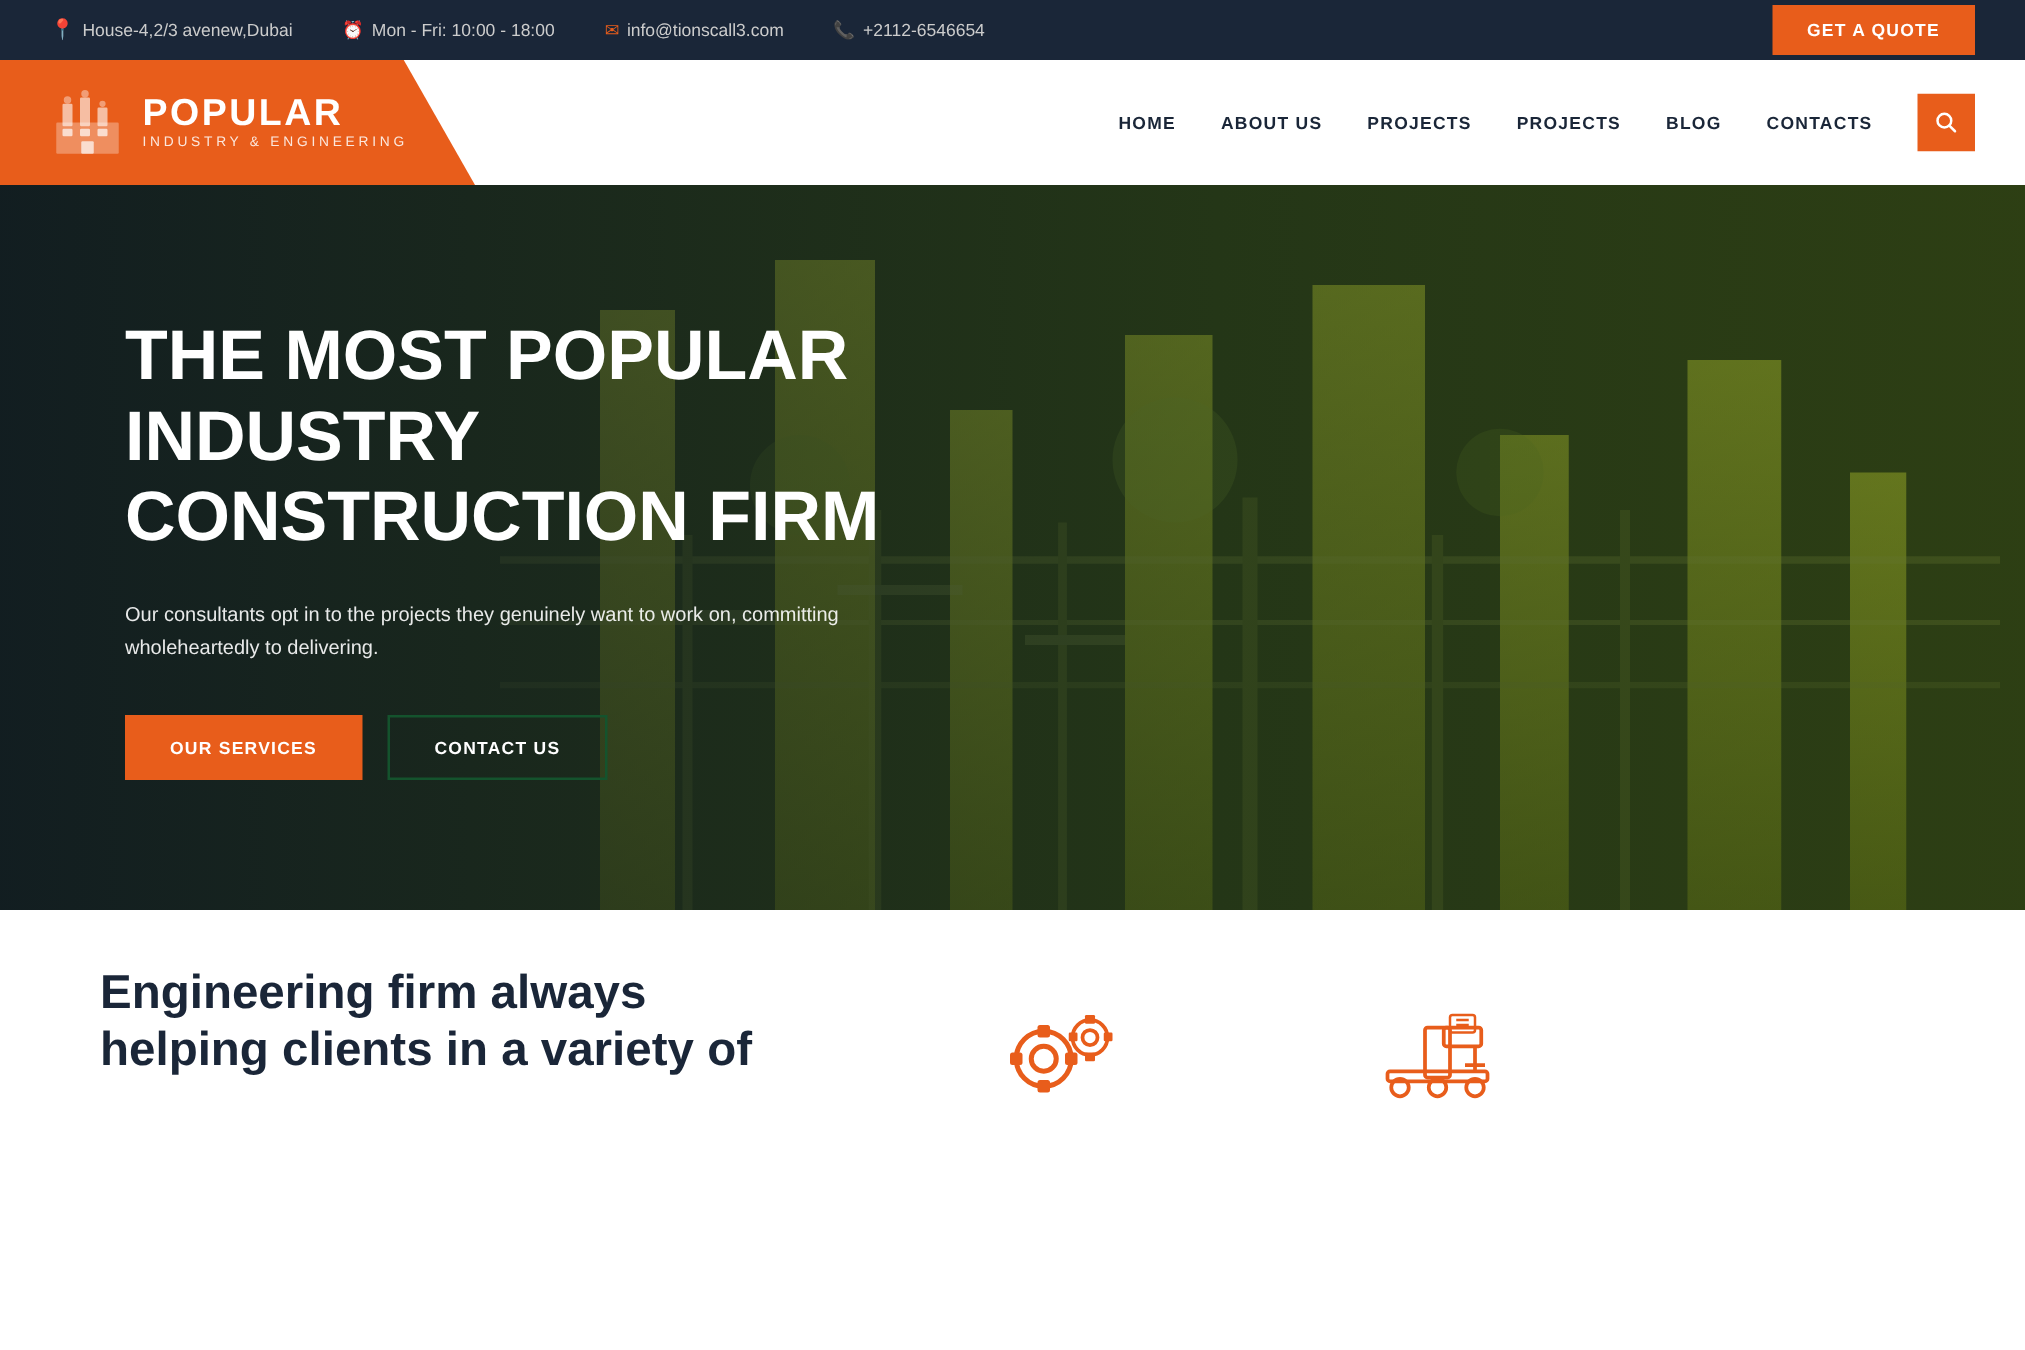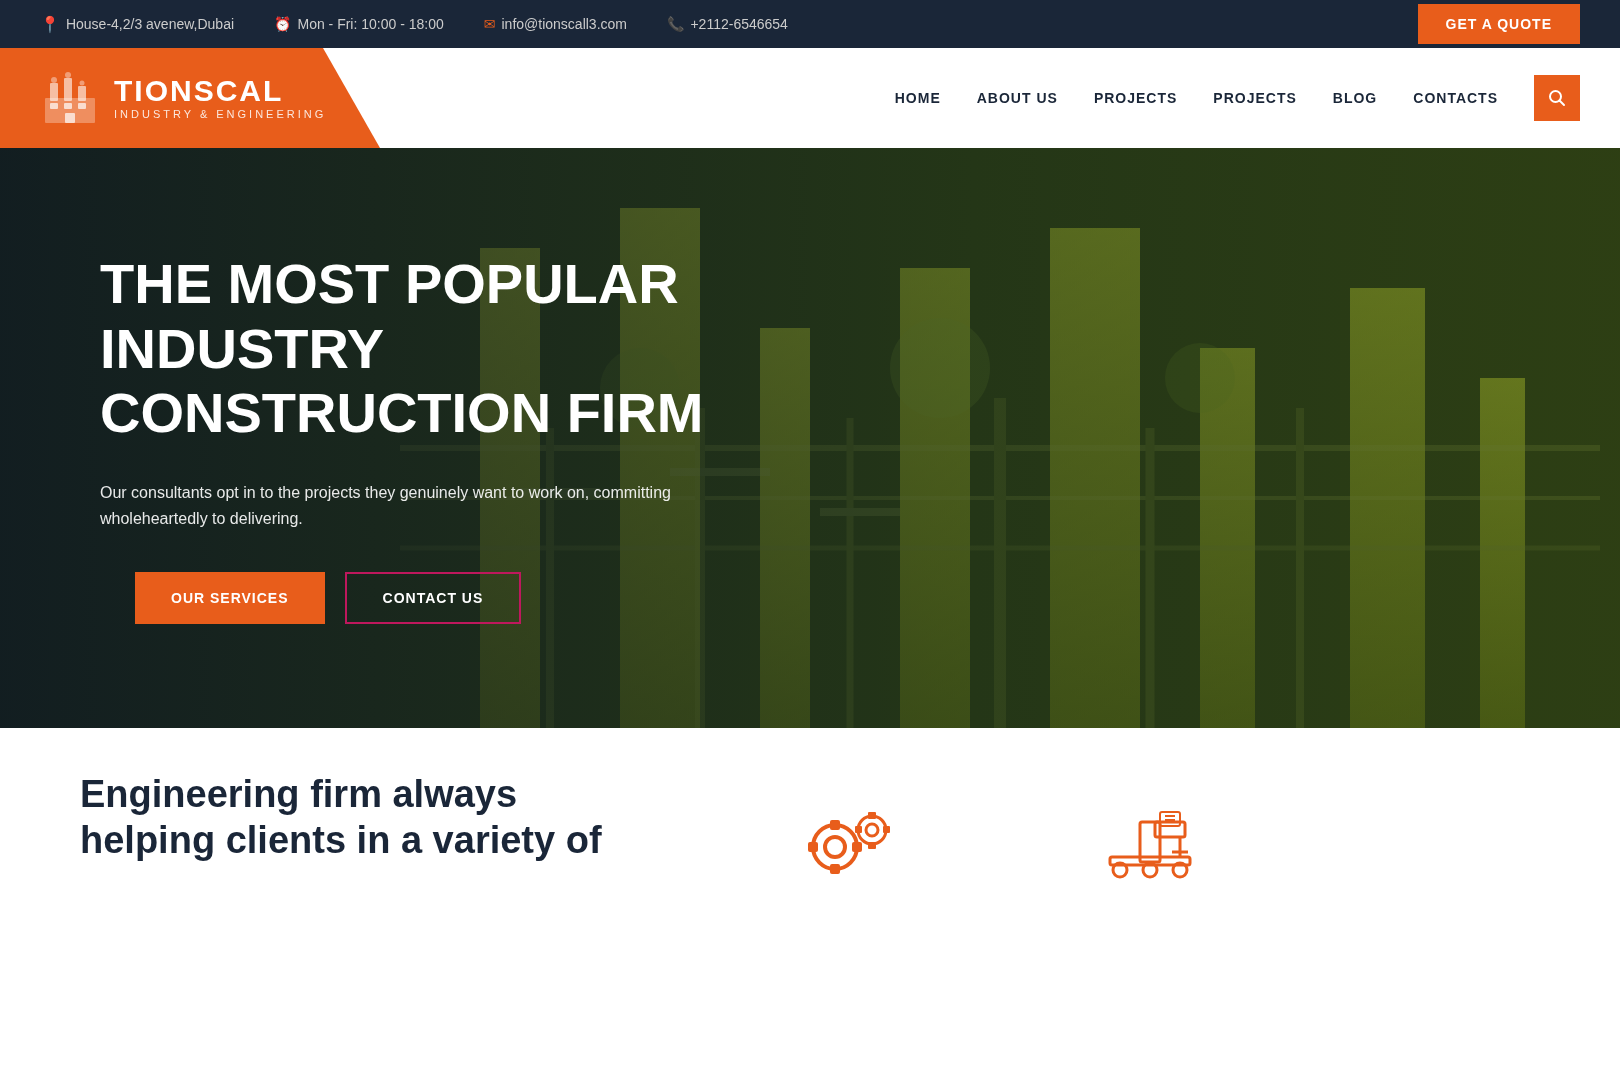--- a/index.html
+++ b/index.html
@@ -171,37 +171,36 @@
     .hero-subtitle {
       color: rgba(255,255,255,0.9);
       font-size: 16px;
       line-height: 1.6;
       margin-bottom: 40px;
       max-width: 620px;
     }
     .hero-buttons {
       display: flex;
       gap: 20px;
-      margin-left: 35px;
     }
     .btn-services {
       background: #e85d1b;
       color: #fff;
       border: none;
       padding: 18px 36px;
       font-size: 14px;
       font-weight: 700;
       letter-spacing: 1px;
       cursor: pointer;
       text-transform: uppercase;
     }
     .btn-contact {
       background: transparent;
       color: #fff;
-      border: 2px solid #be185d;
+      border: 2px solid #14532d;
       padding: 0 36px;
       font-size: 14px;
       font-weight: 700;
       letter-spacing: 1px;
       cursor: pointer;
       text-transform: uppercase;
     }
 
     
     .below-hero {
@@ -280,21 +279,21 @@
       <rect x="24" y="35" width="8" height="6" fill="rgba(255,255,255,0.7)" rx="1"></rect>
       <rect x="38" y="35" width="8" height="6" fill="rgba(255,255,255,0.7)" rx="1"></rect>
 
       <rect x="25" y="45" width="10" height="10" fill="rgba(255,255,255,0.7)" rx="1"></rect>
 
       <circle cx="14" cy="12" r="3" fill="rgba(255,255,255,0.4)"></circle>
       <circle cx="28" cy="7" r="3" fill="rgba(255,255,255,0.4)"></circle>
       <circle cx="42" cy="15" r="2.5" fill="rgba(255,255,255,0.4)"></circle>
     </svg>
     <div class="logo-text-wrap">
-      <span class="logo-title">TIONSCAL</span>
+      <span class="logo-title">POPULAR</span>
       <span class="logo-subtitle">INDUSTRY &amp; ENGINEERING</span>
     </div>
   </div>
   <nav class="nav">
     <a>HOME</a>
     <a>ABOUT US</a>
     <a>PROJECTS</a>
     <a>PROJECTS</a>
     <a>BLOG</a>
     <a>CONTACTS</a>

